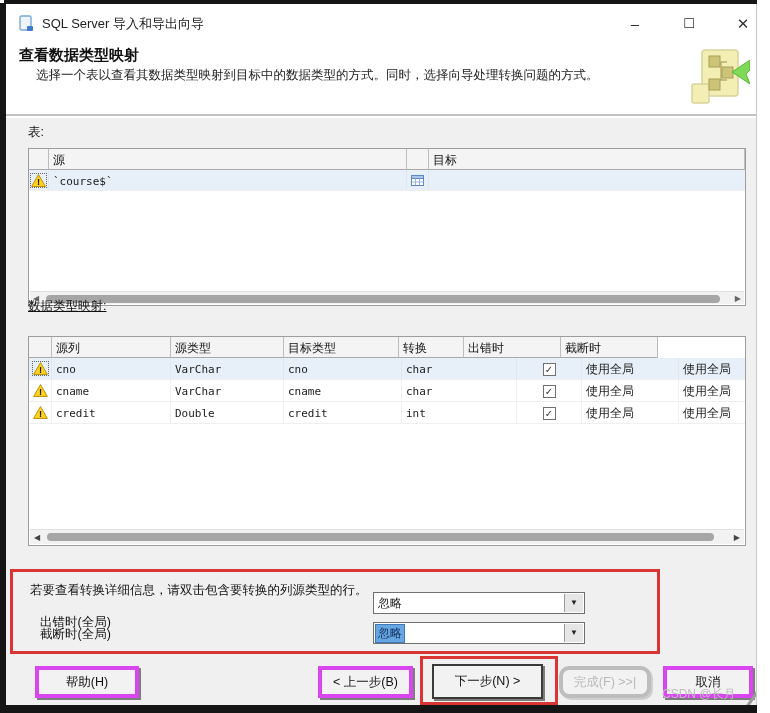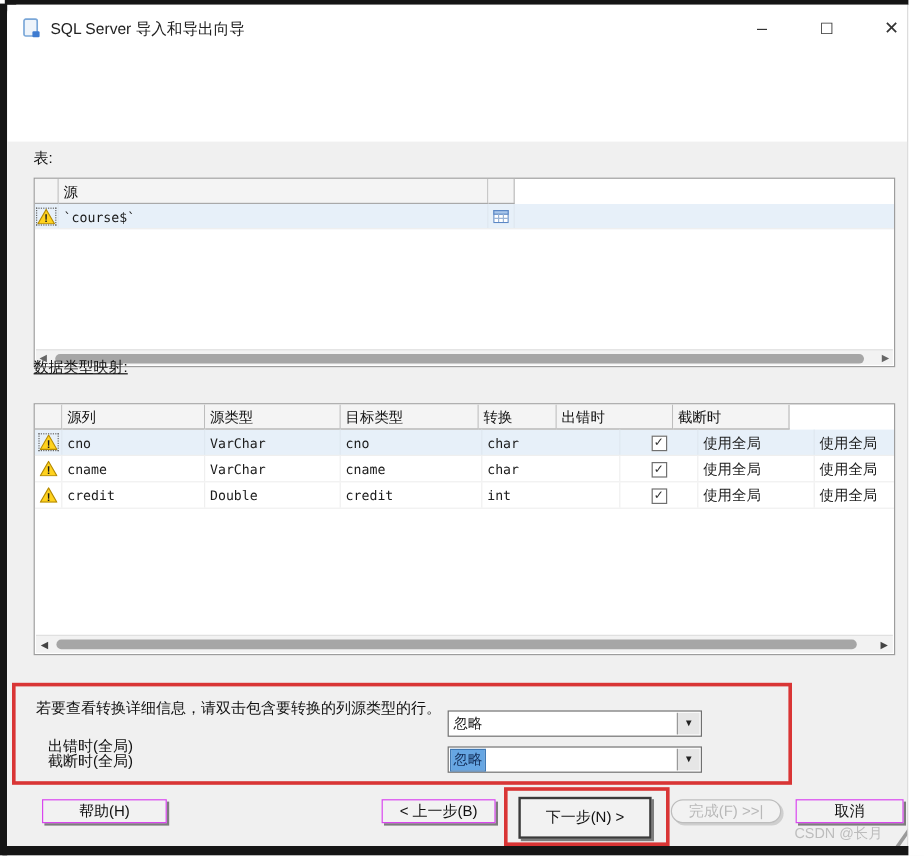--- a/index.html
+++ b/index.html
@@ -61,21 +61,21 @@
   
   .note { position:absolute; font-size:12.5px; color:#111; }
   .glabel { position:absolute; font-size:12.5px; color:#111; }
   .combo { position:absolute; height:22px; background:#fff; border:1px solid #707070; }
   .combo .val { position:absolute; left:2px; top:2px; font-size:12px; padding:0 2px; }
   .combo .val.hl { background:#66a6e3; color:#14305c; outline:1px solid #3f79b5; }
   .combo .drop { position:absolute; right:1px; top:1px; bottom:1px; width:19px; background:#e6e6e6;
     border-left:1px solid #9a9a9a; text-align:center; font-size:8px; line-height:18px; color:#222; }
 
   
-  .pbtn { position:absolute; height:20px; background:#f2f2f2; border:1px solid #d946ef;
+  .pbtn { position:absolute; height:32px; background:#f2f2f2; border:4px solid #d946ef;
     box-shadow:2px 2px 0 #7d7d7d; font-size:12.5px; text-align:center; color:#111;
     display:flex; align-items:center; justify-content:center; }
   .pbtn.default { border:2px solid #3a3a3a; }
   .pbtn.disabled { color:#b9b9b9; border-color:#bdbdbd; box-shadow:2px 2px 0 #cfcfcf; }
 
   
   .redbox { position:absolute; border:3px solid #d93535; pointer-events:none; }
 
   .watermark { position:absolute; font-size:12px; color:#bdbdbd; }
   .corner-mark { position:absolute; width:20px; height:3px; background:#9a9a9a; transform:rotate(-55deg); }
@@ -94,30 +94,44 @@
       <svg class="app-icon" viewBox="0 0 15 17">
         <rect x="1" y="1" width="11" height="14" rx="1.5" fill="#eef4fb" stroke="#7aa7d8" stroke-width="1.4"></rect>
         <rect x="8" y="11" width="6" height="5" rx="1" fill="#3e7bd0"></rect>
       </svg>
       <span class="title-text">SQL Server 导入和导出向导</span>
       <div class="winbtn btn-min">–</div>
       <div class="winbtn btn-max">☐</div>
       <div class="winbtn btn-close">✕</div>
     </div>
 
+    <div class="headband">
+      <div class="page-title">查看数据类型映射</div>
+      <div class="page-desc">选择一个表以查看其数据类型映射到目标中的数据类型的方式。同时，选择向导处理转换问题的方式。</div>
+      <svg class="wizart" width="62" height="62" viewBox="0 0 62 62">
+        <rect x="14" y="2" width="36" height="46" rx="3" fill="#f2eeb4" stroke="#d9d39b" stroke-width="1.5"></rect>
+        <rect x="4" y="36" width="17" height="19" rx="2" fill="#f2eeb4" stroke="#d9d39b" stroke-width="1.5"></rect>
+        <path d="M27 14 h12 M33 14 v18 M27 32 h12 M27 14 v4 M39 24 v4" stroke="#b9b070" stroke-width="1.5" fill="none"></path>
+        <rect x="21" y="8" width="11" height="11" fill="#cdc478" stroke="#a79e57"></rect>
+        <rect x="34" y="19" width="11" height="11" fill="#cdc478" stroke="#a79e57"></rect>
+        <rect x="21" y="31" width="11" height="11" fill="#cdc478" stroke="#a79e57"></rect>
+        <path d="M62 12 L44 24 L62 36 L58 26 L62 22 Z" fill="#7ed957" stroke="#58b637" stroke-width="1"></path>
+      </svg>
+    </div>
 
     <div class="bodyarea">
 
       <div class="sec-label" style="left:22px; top:6px;">表:</div>
 
       <div class="gridbox" style="left:22px; top:30px; width:718px; height:158px;">
         <div class="grow ghead">
           <div class="gcell iconcell" style="width:20px;"></div>
           <div class="gcell" style="width:358px;">源</div>
           <div class="gcell iconcell" style="width:22px;"></div>
+          <div class="gcell" style="flex:1;">目标</div>
         </div>
         <div class="grow sel rowline">
           <div class="gcell iconcell" style="width:20px; border-right:1px solid #dfe8f1;">
             <span class="focusdot" style="display:inline-flex;">
               <svg width="15" height="13" viewBox="0 0 16 14">
                   <path d="M8 0.6 L15.4 13.4 H0.6 Z" fill="#ffd21e" stroke="#b58a00" stroke-width="1"></path>
                   <text x="8" y="12" text-anchor="middle" font-size="10" font-weight="bold" fill="#1a1a1a">!</text>
                 </svg>
             </span>
           </div>

